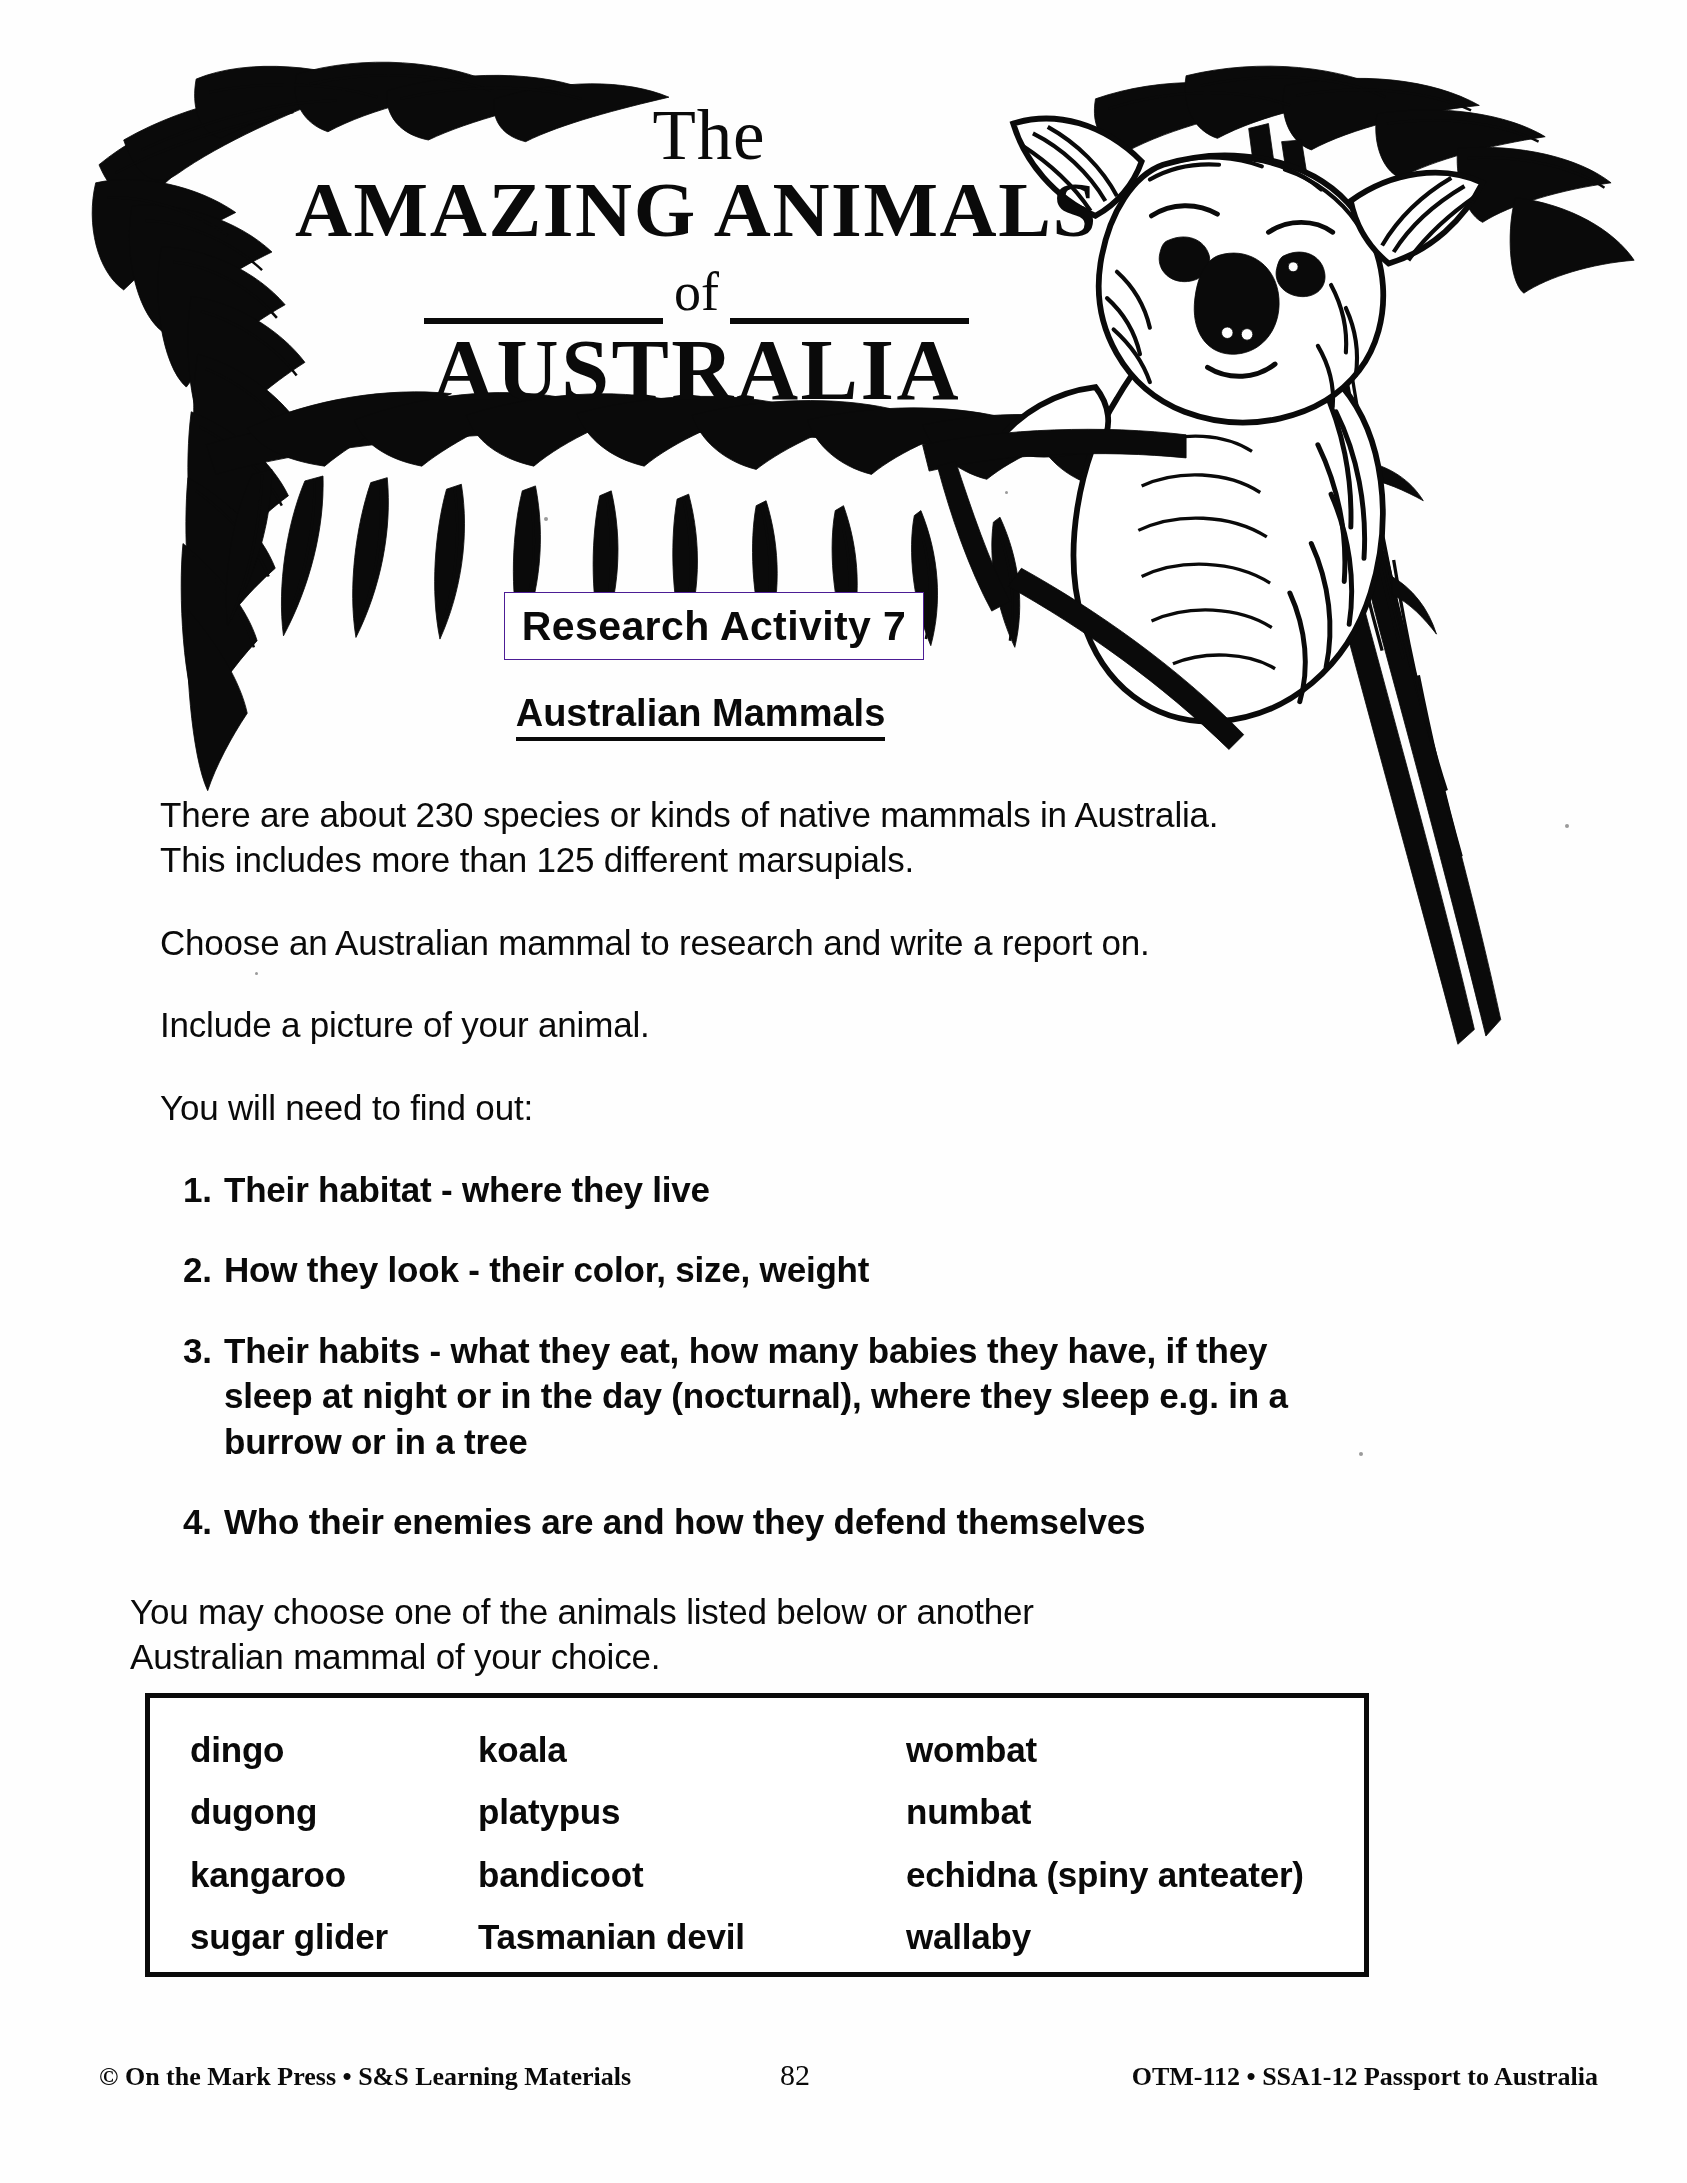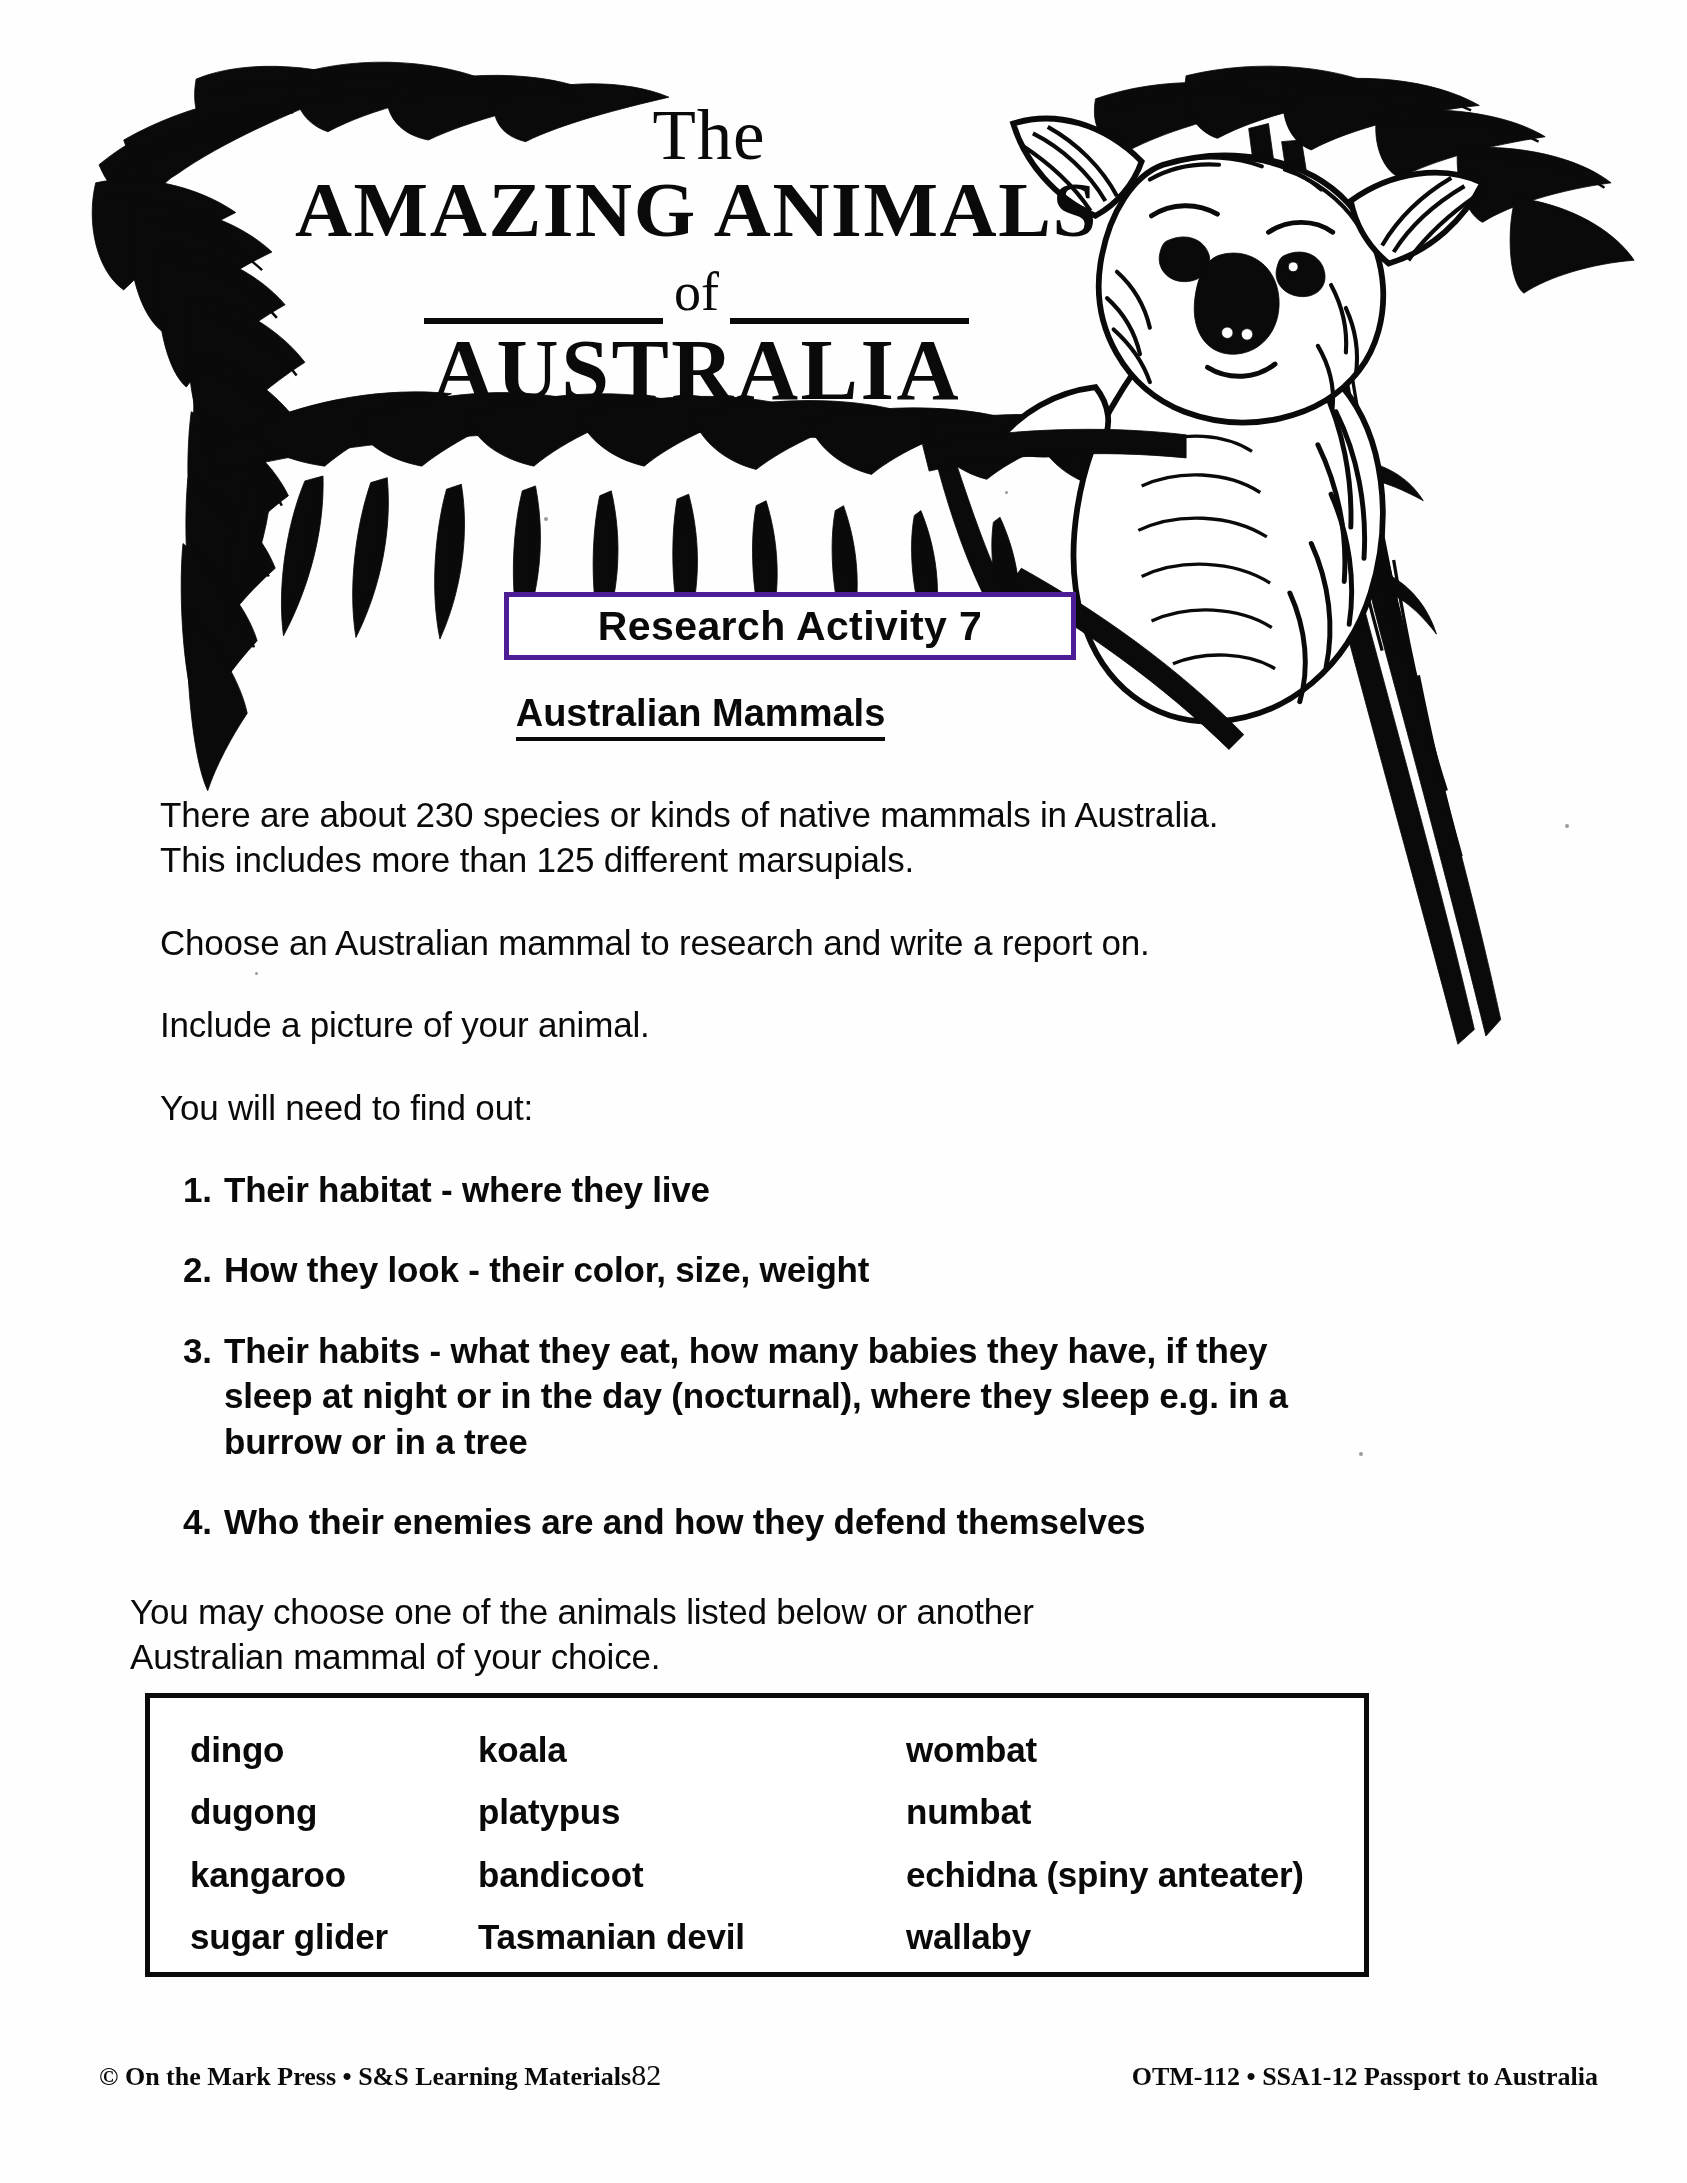--- a/index.html
+++ b/index.html
@@ -89,23 +89,23 @@
     letter-spacing: 2.5px;
     line-height: 1.0;
     margin-top: 3.3px;
   }
 
   
   .activity-box {
     position: absolute;
     left: 504px;
     top: 592px;
-    width: 572px;
+    width: 420px;
     height: 68px;
-    border: 5px solid #4c1d95;
+    border: 1px solid #4c1d95;
     box-sizing: border-box;
     display: flex;
     align-items: center;
     justify-content: center;
     background: #ffffff;
     z-index: 6;
   }
   .activity-box span {
     font-size: 41px;
     font-weight: 700;
@@ -219,21 +219,21 @@
     display: flex;
     align-items: baseline;
     font-family: "Liberation Serif", serif;
     font-size: 26px;
     font-weight: 700;
     z-index: 6;
   }
   .footer .fl { flex: 0 0 auto; }
   .footer .fc {
     flex: 1 1 auto;
-    text-align: left;
+    text-align: center;
     padding-right: 173px;
     font-size: 30px;
     font-weight: 400;
   }
   .footer .fr { flex: 0 0 auto; }
 
   
   .speck {
     position: absolute;
     background: #9a9a9a;

